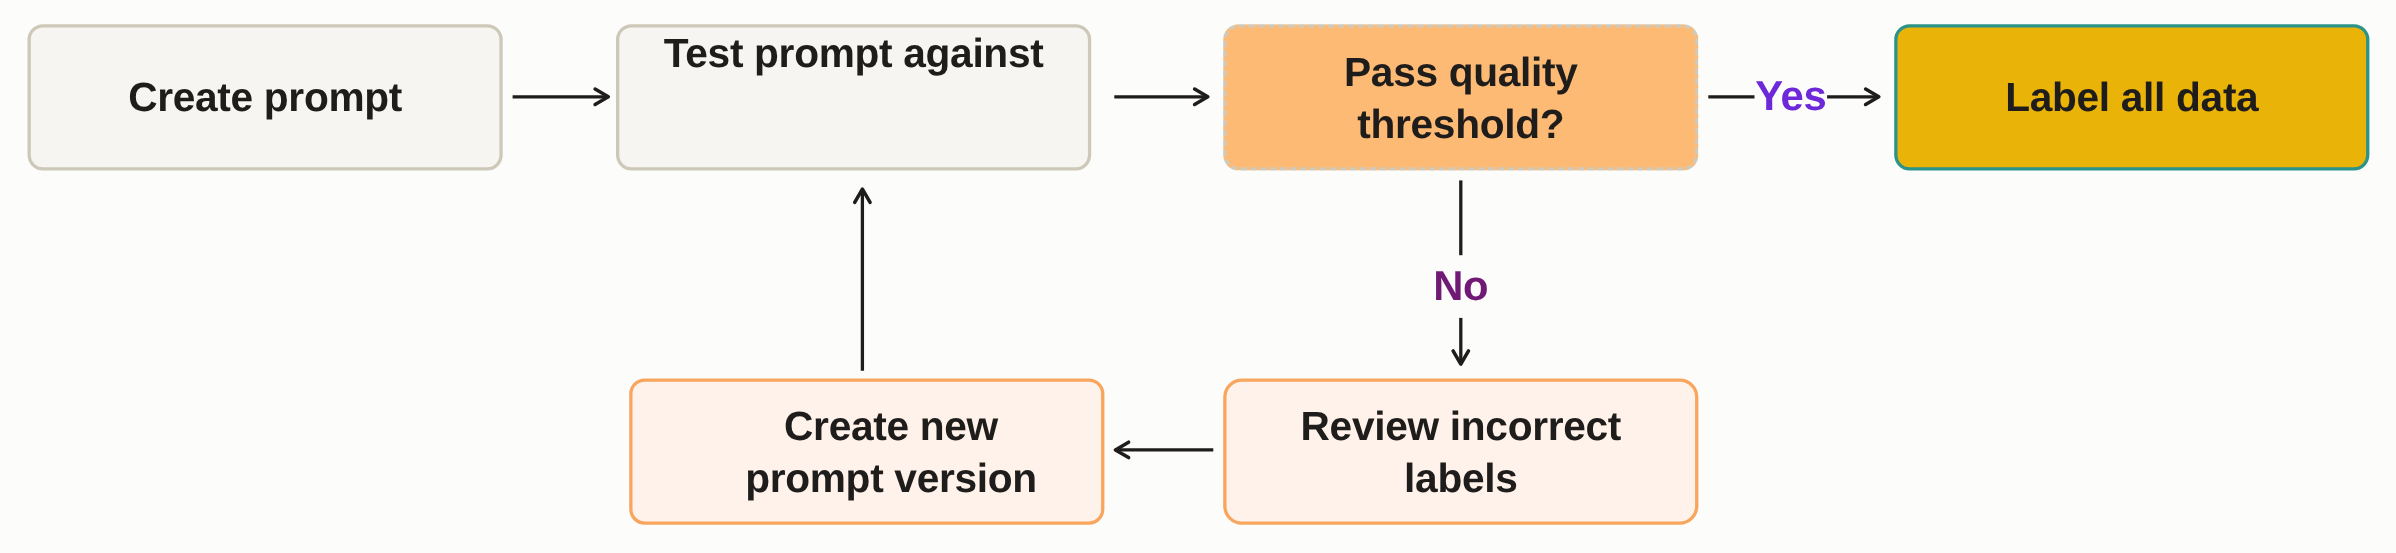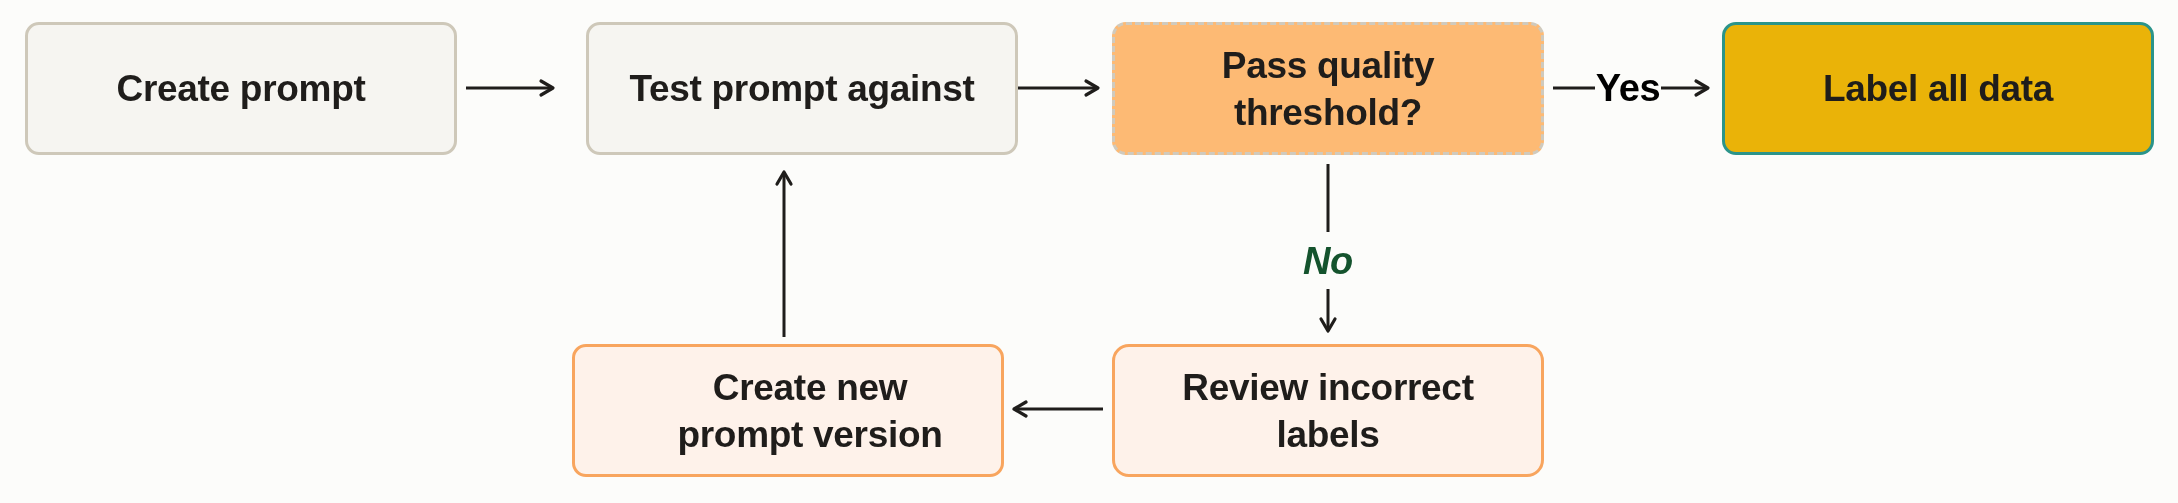--- a/index.html
+++ b/index.html
@@ -54,46 +54,45 @@
   }
   .node.teal {
     background: #eab308;
     border: 3px solid #2b948a;
   }
   .node.orange {
     background: #fef2ea;
     border: 3px solid #f8a55e;
   }
   #n-create-prompt      { left: 25px;   top: 22px;  }
-  #n-test-prompt        { left: 586px;  top: 22px;  }
+  #n-test-prompt        { left: 560px;  top: 22px; justify-content: space-between;  }
   #n-pass-threshold     { left: 1112px; top: 22px;  }
   #n-label-all-data     { left: 1722px; top: 22px;  }
   #n-new-prompt-version { left: 572px;  top: 344px; padding-left: 44px; }
   #n-review-incorrect   { left: 1112px; top: 344px; border-radius: 17px; }
 
   .edge-label {
     position: absolute;
     width: 80px;
     height: 50px;
     line-height: 50px;
     text-align: center;
     font-size: 38px;
     font-weight: 700;
     letter-spacing: -0.3px;
   }
   .edge-label.yes {
     left: 1588px;
     top: 63px;
-    color: #000000;
+    color: #6d28d9;
   }
   .edge-label.no {
     left: 1288px;
     top: 236px;
-    color: #14532d;
-    font-style: italic;
+    color: #701a75;
   }
 </style>
 </head>
 <body>
 
 <div class="canvas">
 
   <svg class="arrows" viewBox="0 0 2178 503" xmlns="http://www.w3.org/2000/svg">
     <defs>
       <marker id="head" markerUnits="userSpaceOnUse" markerWidth="22" markerHeight="22" refX="15" refY="10" orient="auto">

